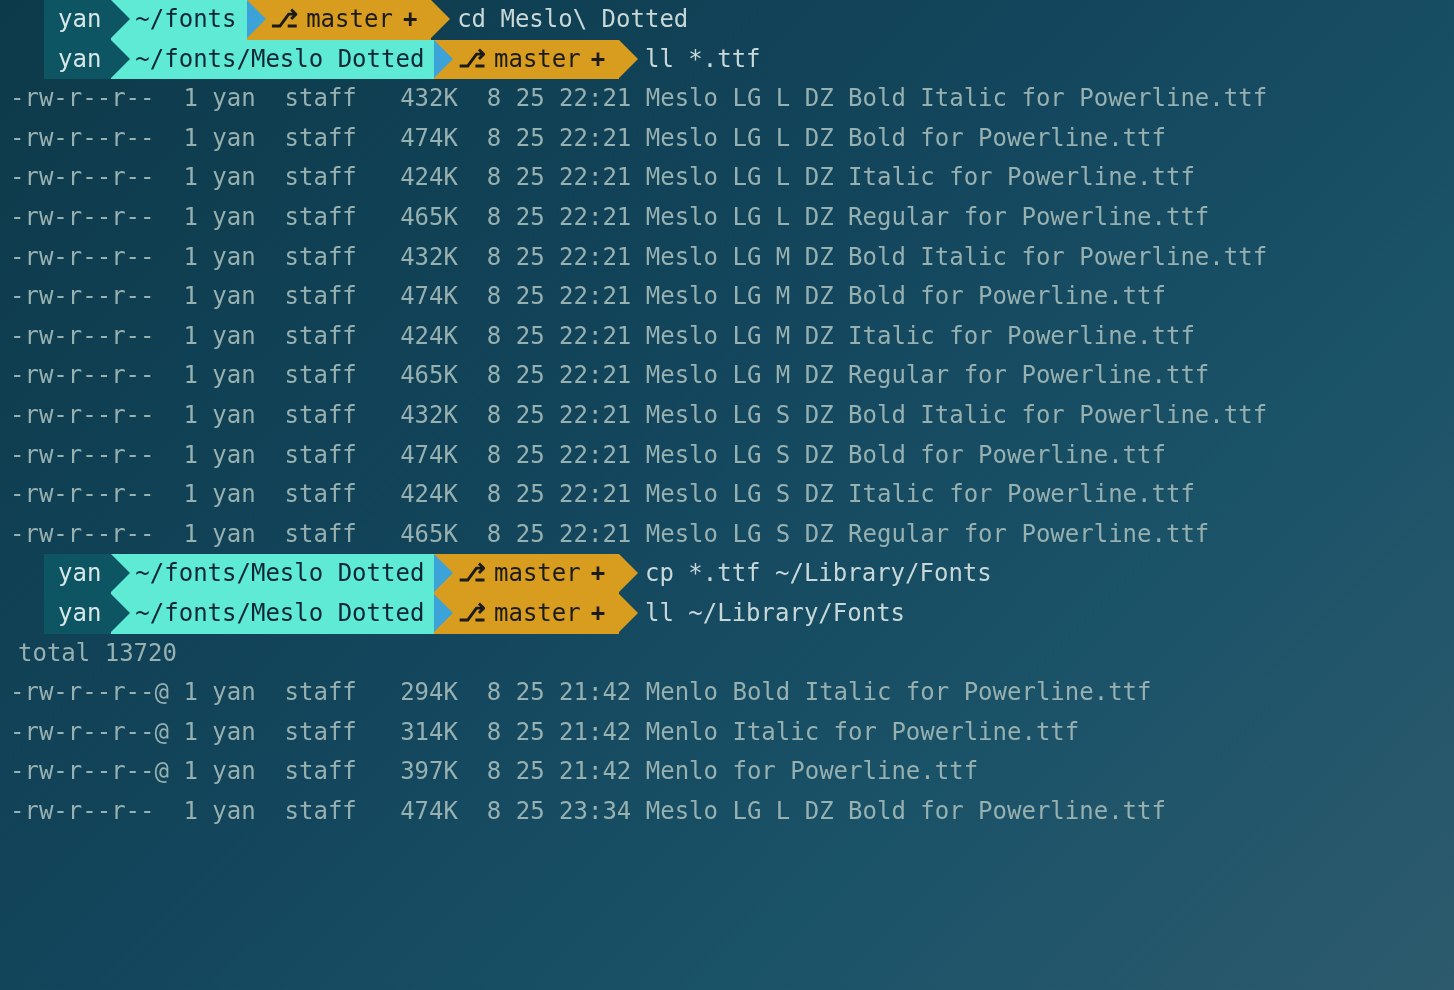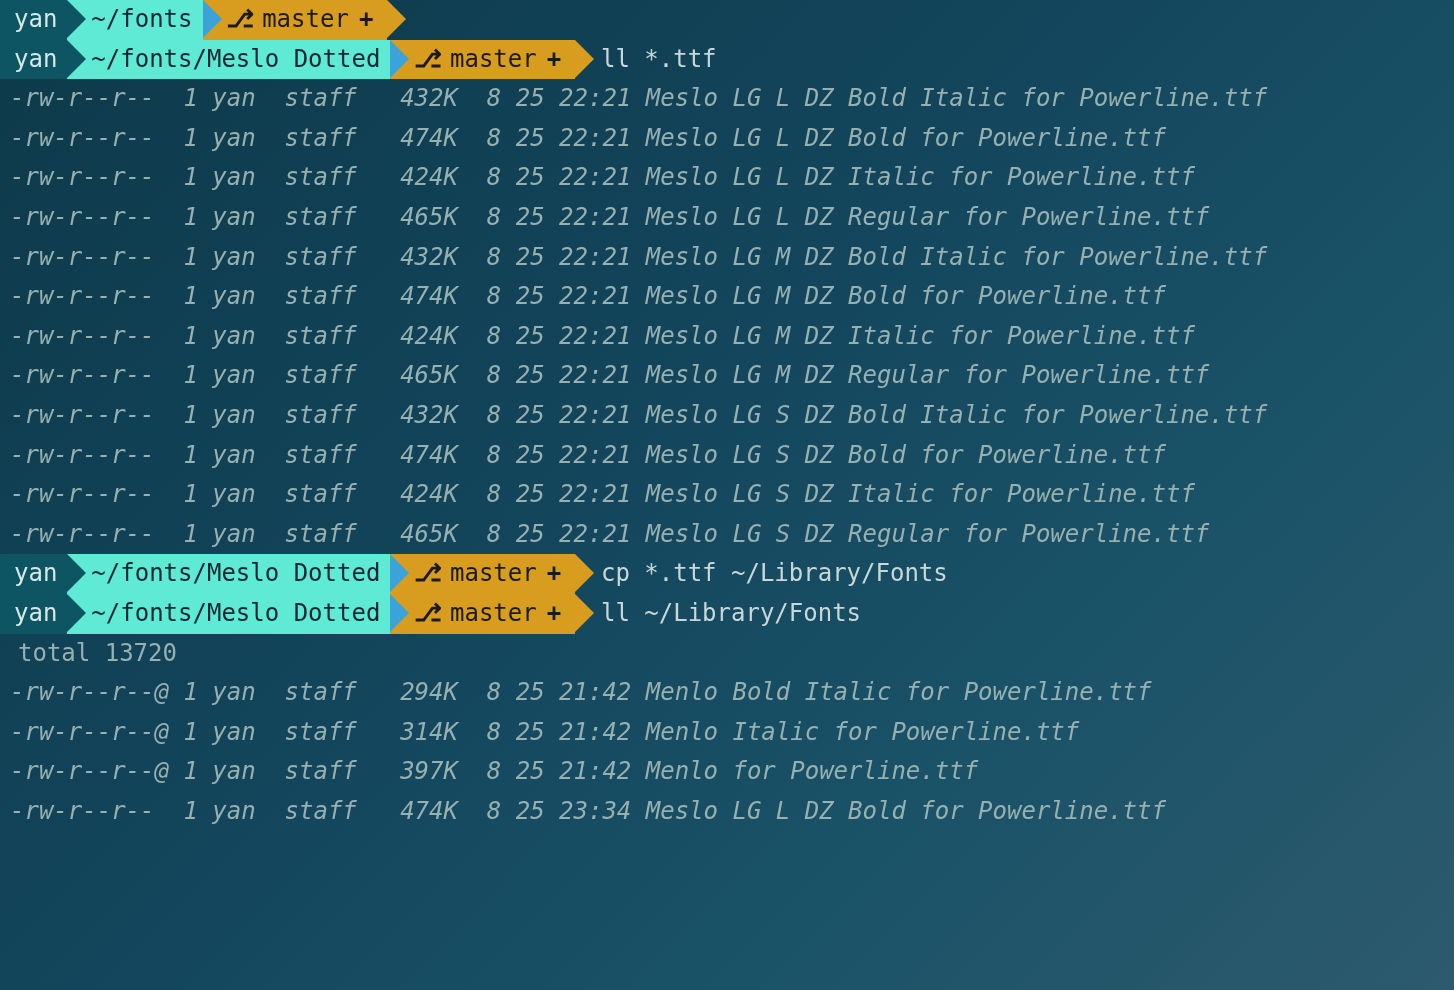--- a/index.html
+++ b/index.html
@@ -17,20 +17,21 @@
     .line {
       white-space: pre;
       height: 39.6px;
       display: flex;
       align-items: center;
     }
     .prompt-line {
       display: flex;
       align-items: flex-start;
       height: 39.6px;
+      padding-left: 44px;
     }
     .seg {
       display: inline-flex;
       align-items: center;
       height: 39.6px;
       padding: 0 10px 0 8px;
       position: relative;
     }
     .seg-user {
       background: #0e5563;
@@ -71,21 +72,20 @@
       margin-right: 8px;
       font-weight: bold;
     }
     .plus {
       margin-left: 10px;
       font-weight: bold;
     }
     .ls-row {
       color: #97b0b0;
       padding-left: 10px;
-      font-style: italic;
     }
     .total-line {
       padding-left: 18px;
       color: #97b0b0;
     }
     .seg-branch-end {
       padding-right: 14px;
     }
   </style>
 </head>
@@ -102,20 +102,21 @@
         <span>~/fonts</span>
         <span class="arrow arrow-path"></span>
       </span>
       <span class="seg seg-branch seg-branch-end">
         <span class="git-icon">⎇</span>
         <span>master</span>
         <span class="plus">+</span>
         <span class="arrow arrow-branch"></span>
       </span>
       <span style="width: 19.8px; display: inline-block;"></span>
+      <span class="command"> cd Meslo\ Dotted</span>
     </div>
     <div class="prompt-line">
       <span class="seg seg-user">
         <span class="apple"></span>
         <span>yan</span>
         <span class="arrow arrow-user"></span>
       </span>
       <span class="seg seg-path">
         <span>~/fonts/Meslo Dotted</span>
         <span class="arrow arrow-path"></span>

